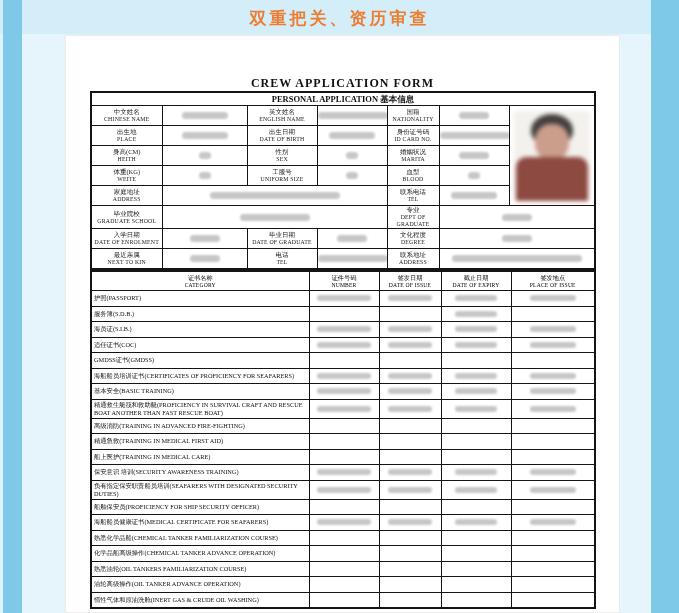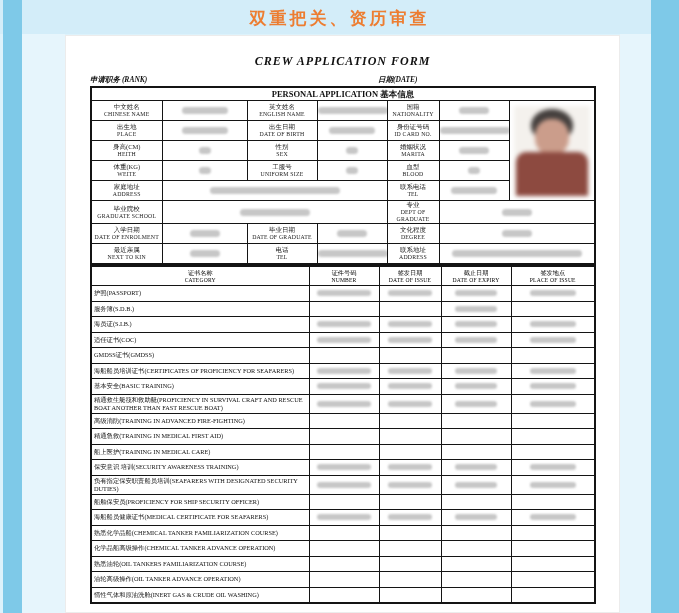--- a/index.html
+++ b/index.html
@@ -18,22 +18,22 @@
   .banner{
     position:absolute;top:7px;left:0;width:679px;text-align:center;
     font-weight:bold;font-size:17px;letter-spacing:3px;color:#ED7D31;
   }
 
   .document{
     position:absolute;left:65px;top:35px;width:555px;height:578px;
     background:#ffffff;border:1px solid #ececec;box-sizing:border-box;
   }
   .doc-title{
-    margin-top:18px;text-align:center;
-    font-family:"Liberation Serif",serif;font-weight:bold;font-size:12px;letter-spacing:1px;color:#111;font-style:italic;
+    margin-top:40px;text-align:center;
+    font-family:"Liberation Serif",serif;font-weight:bold;font-size:12px;letter-spacing:1px;color:#111;
   }
   .rank-date{position:relative;height:13px;margin-top:4px;
     font-family:"Liberation Serif",serif;font-weight:bold;font-style:italic;font-size:7.5px;color:#111;}
   .rank-date .rank{position:absolute;left:24px;top:2px;}
   .rank-date .date{position:absolute;left:312px;top:2px;}
 
   table{border-collapse:collapse;table-layout:fixed;margin-left:24px;width:504px;background:#fff;
         border:2px solid #141414;}
   td{border:1px solid #141414;overflow:hidden;padding:0;vertical-align:middle;}
   .sec-hd{
@@ -70,24 +70,20 @@
 <div class="top-band"></div>
 <div class="strip strip-left"></div>
 <div class="strip strip-right"></div>
 <div class="side-light side-light-left"></div>
 <div class="side-light side-light-right"></div>
 
 <div class="banner" style="color: rgb(237, 125, 49);">双重把关、资历审查</div>
 
 <div class="document">
   <div class="doc-title">CREW APPLICATION FORM</div>
-  <div class="rank-date">
-    <span class="rank">申请职务 (RANK)</span>
-    <span class="date">日期(DATE)</span>
-  </div>
 
   <table class="personal">
     <colgroup>
       <col style="width:71px">
         <col style="width:85px">
         <col style="width:70px">
       <col style="width:70px">
         <col style="width:52px">
         <col style="width:70px">
         <col style="width:86px">

